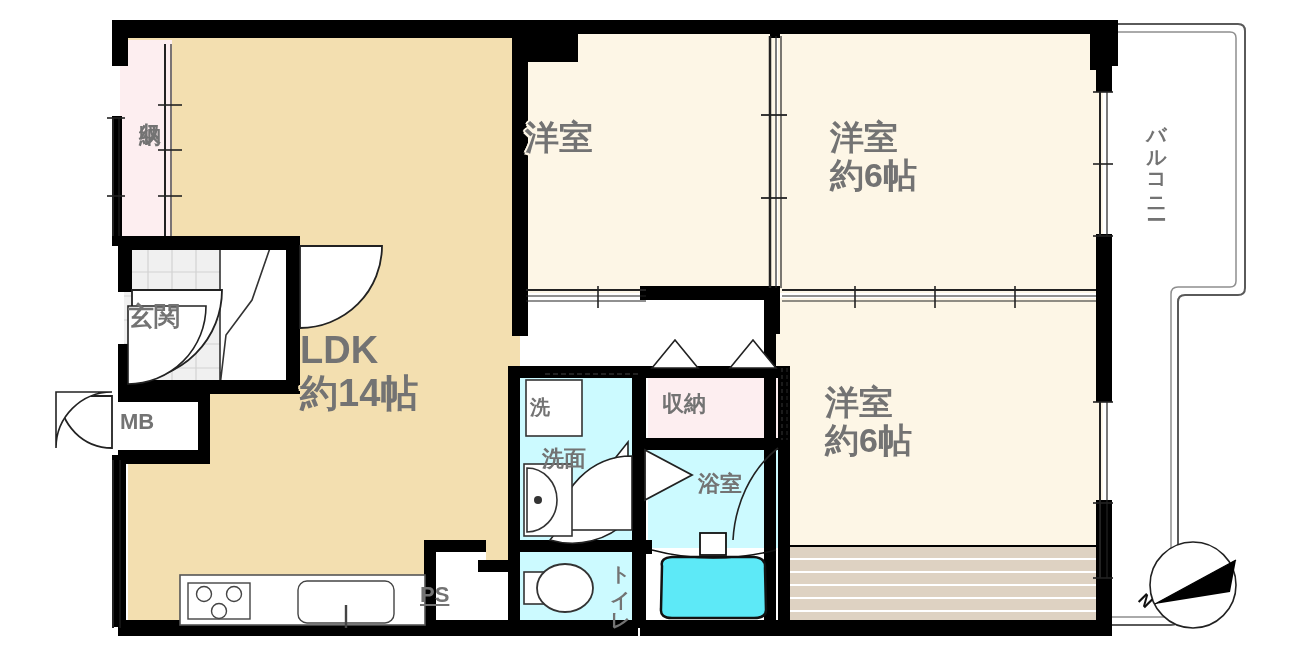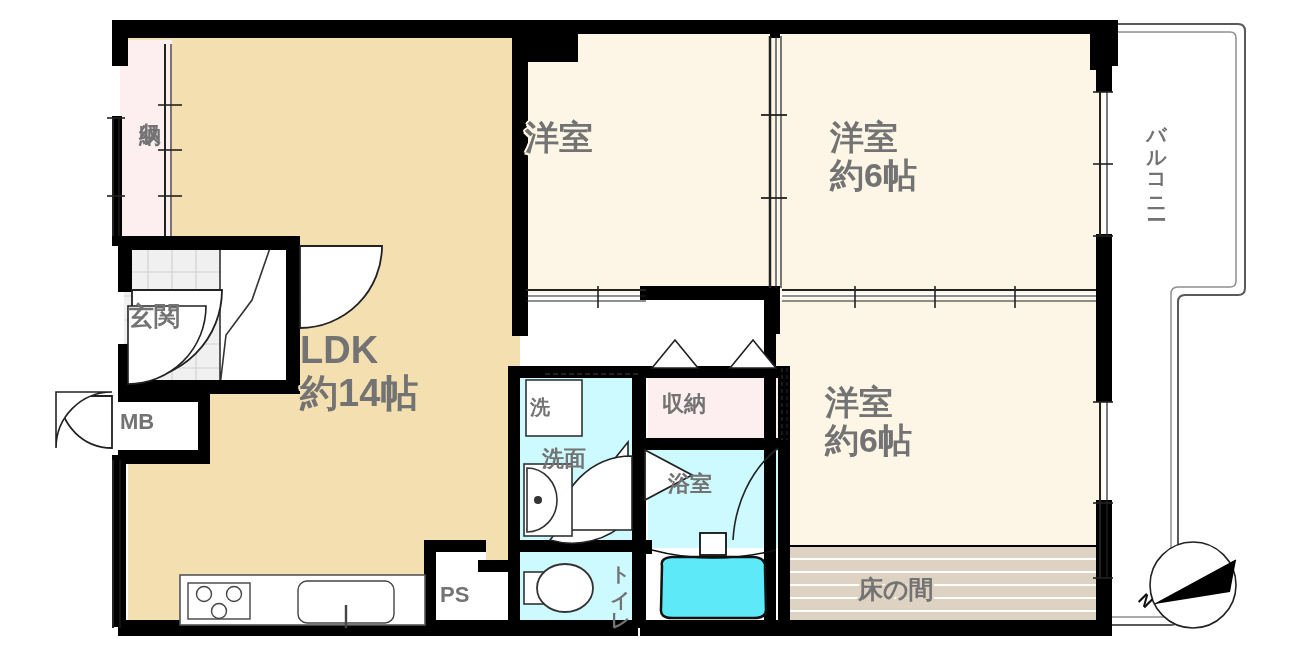--- a/index.html
+++ b/index.html
@@ -315,25 +315,24 @@
   <div class="room-label vertical-label lbl-sm" style="left:130px; top:105px; width:32px;">収納</div>
 
   <div class="room-label lbl-sm" style="left:120px; top:390px; width:88px;margin-top:20px;">MB</div>
 
   <div class="room-label lbl-xs" style="left:530px; top:396px; width:48px;">洗</div>
 
   <div class="room-label lbl-sm" style="left:542px; top:447px; width:66px;">洗面</div>
 
   <div class="room-label lbl-sm" style="left:662px; top:392px; width:104px;">収納</div>
 
-  <div class="room-label lbl-sm" style="left:668px; top:472px; width:72px;">浴室</div>
+  <div class="room-label lbl-sm" style="left:698px; top:472px; width:72px;">浴室</div>
 
   <div class="room-label vertical-label lbl-xs" style="left:606px; top:552px; width:26px;">トイレ</div>
 
-  <div class="room-label lbl-sm" style="left:440px; top:583px; width:66px;">PS</div>
+  <div class="room-label lbl-sm" style="left:420px; top:583px; width:66px;text-decoration:underline;">PS</div>
 
   <div class="room-label vertical-label lbl-xs" style="left:1142px; top:113px; width:26px;">バルコニー</div>
 
-  <div class="room-label lbl-tokonoma" style="left:858px; top:575px; width:150px;">床の間</div>
 
   <div class="compass-n" style="left:1140px; top:590px;">N</div>
 
 </div>
 
 </body></html>

